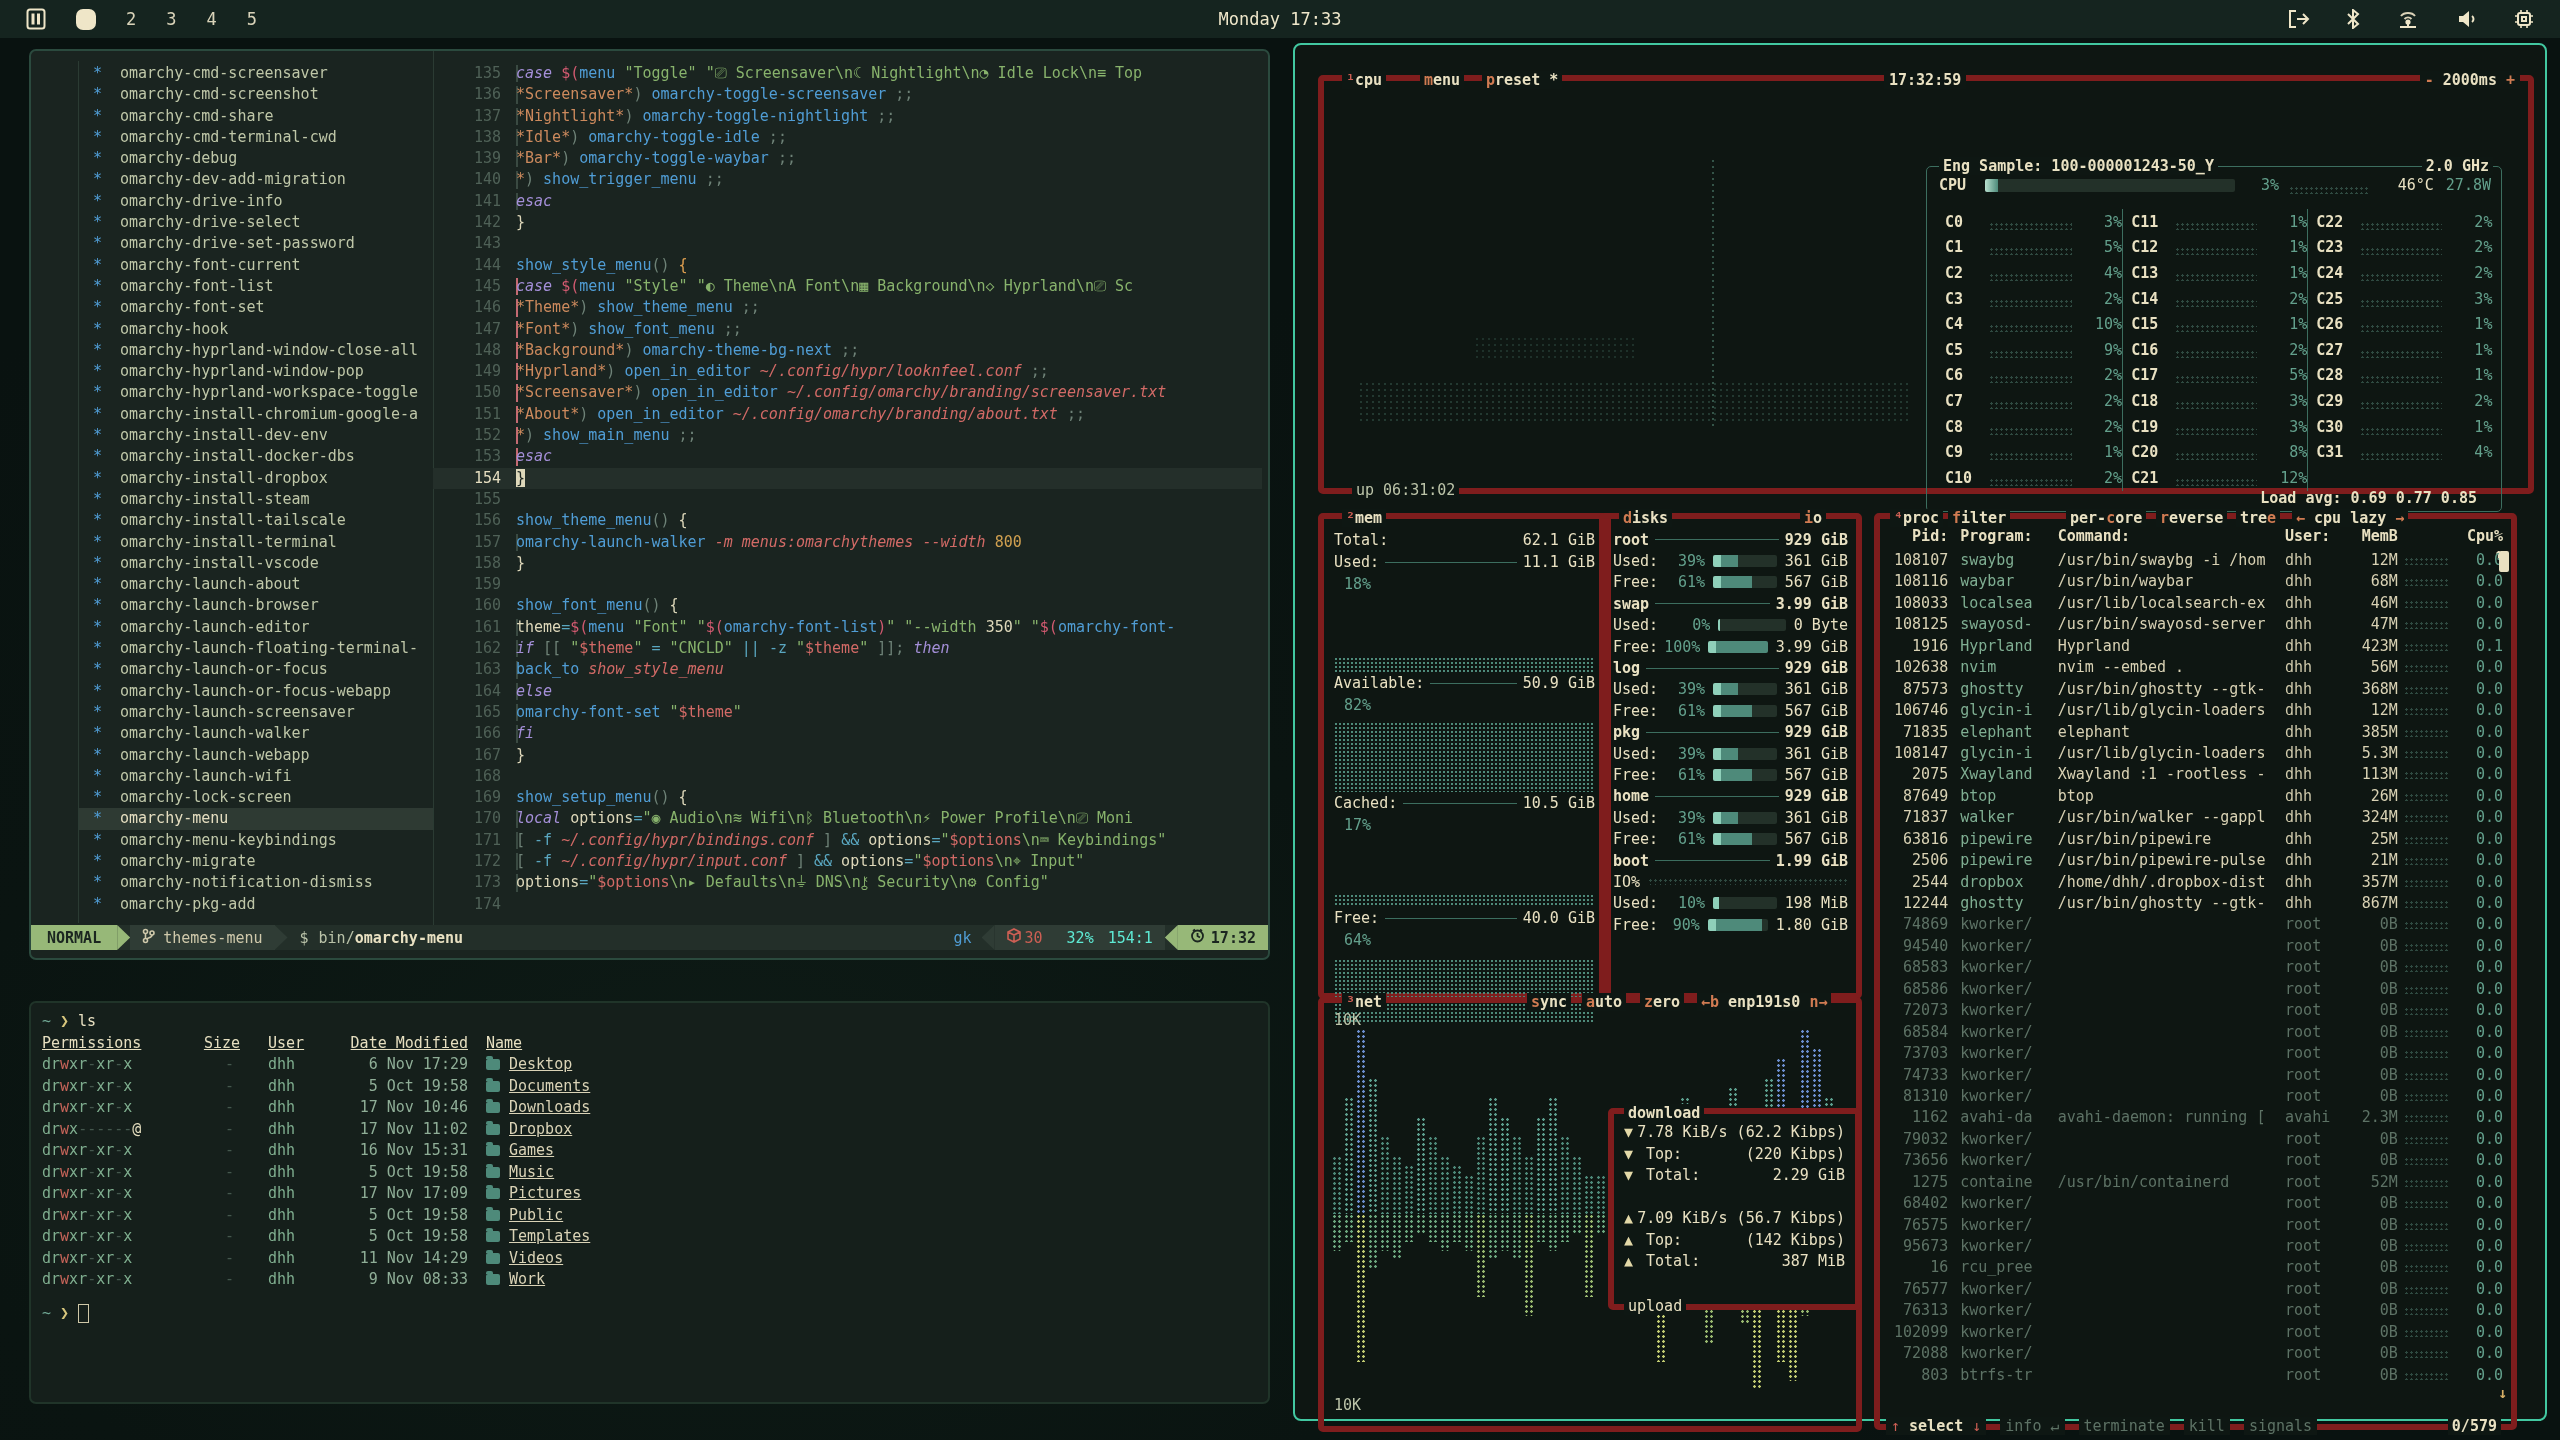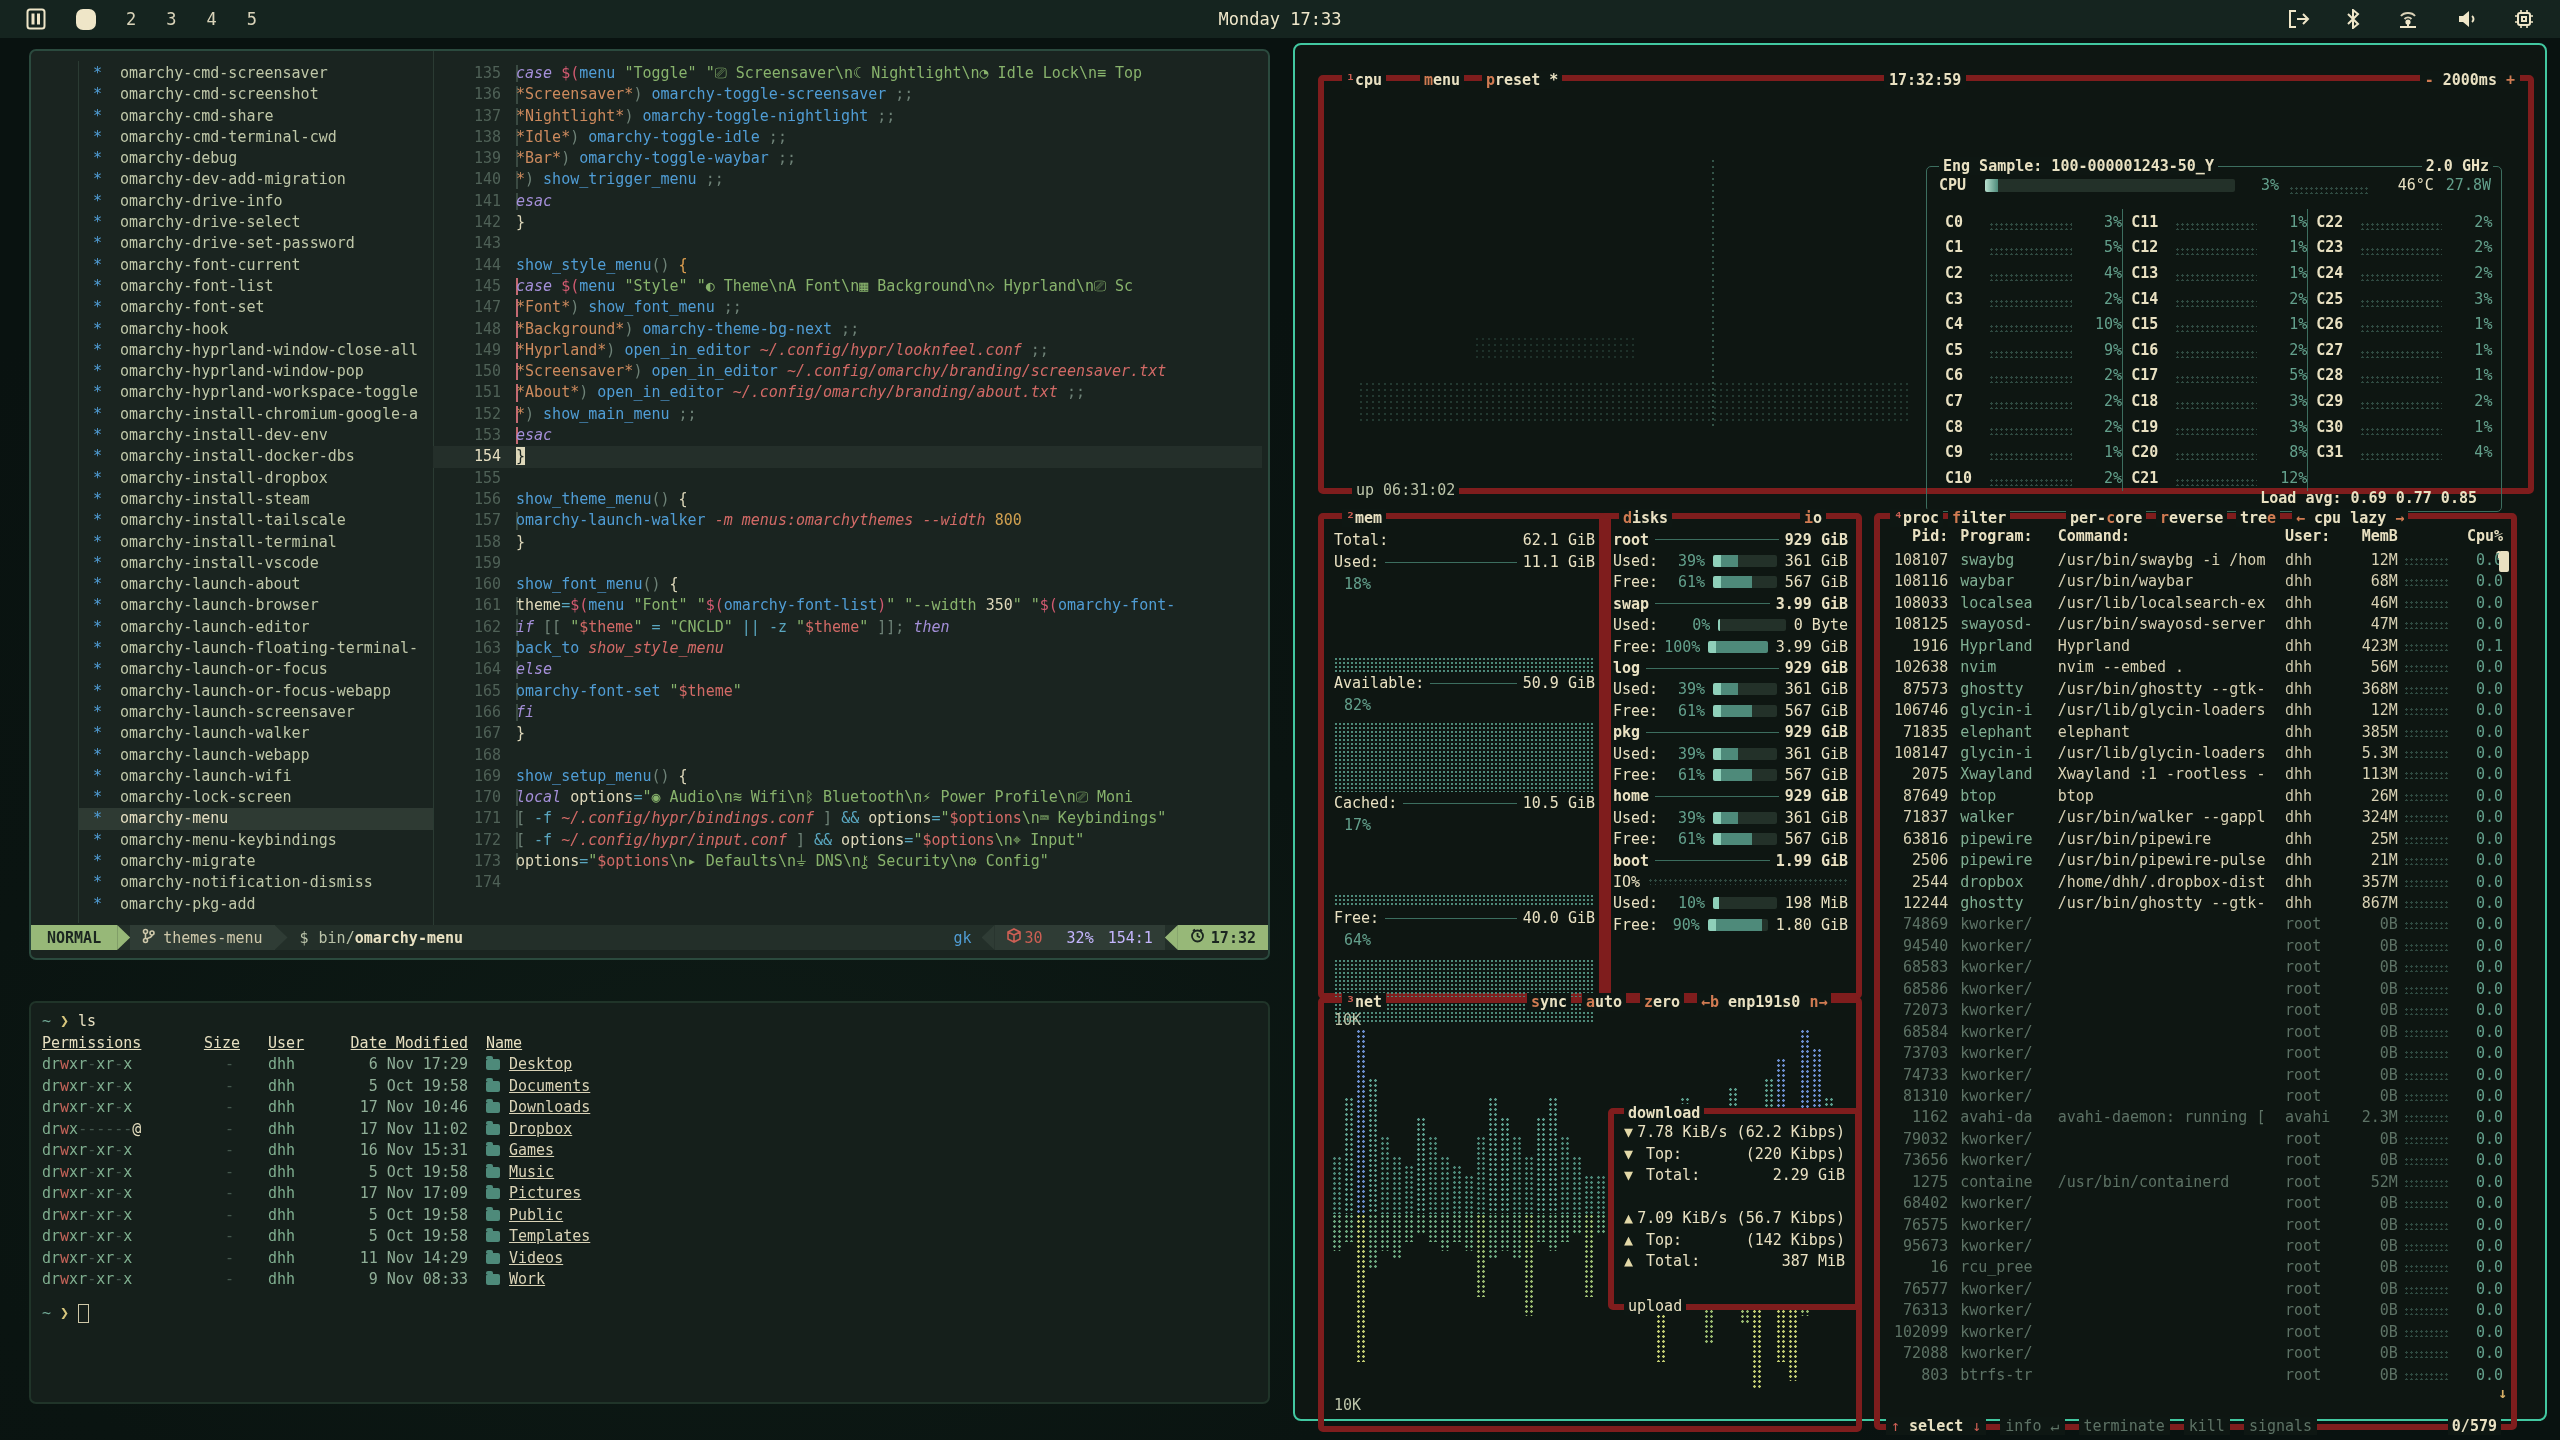--- a/index.html
+++ b/index.html
@@ -48,21 +48,21 @@
   #seg-mode{background:#97b878;color:#1b2620;font-weight:bold;padding:0 16px;}
   .arr-r{width:13px;background:#97b878;clip-path:polygon(0 0,100% 50%,0 100%);}
   #seg-branch{background:#2f3c35;color:#cfc9ab;gap:8px;}
   .arr-r2{width:13px;background:#2f3c35;clip-path:polygon(0 0,100% 50%,0 100%);}
   #seg-path{color:#b9c2a8;gap:10px;}
   #seg-path b{color:#e9e1c2;}
   #st-right{margin-left:auto;display:flex;align-items:stretch;}
   #st-gk{display:flex;align-items:center;color:#509dd5;padding:0 10px;}
   .arr-l{width:13px;background:#2f3c35;clip-path:polygon(100% 0,0 50%,100% 100%);}
   #seg-diag{background:#2f3c35;color:#cd5f54;gap:4px;}
-  #seg-pos{background:#2f3c35;color:#c4b5fd;gap:14px;}
+  #seg-pos{background:#2f3c35;color:#5eead4;gap:14px;}
   .arr-lg{width:13px;background:#97b878;clip-path:polygon(100% 0,0 50%,100% 100%);}
   #seg-time{background:#97b878;color:#1b2620;font-weight:bold;gap:6px;}
 
   
   #term{left:29px;top:1001px;width:1241px;height:403px;background:#151f1b;border:2px solid #203429;}
   #term-inner{position:absolute;left:11px;top:8px;right:10px;}
   .trow{height:21.5px;line-height:21.5px;white-space:pre;display:grid;grid-template-columns:150px 48px 88px 140px auto;}
   .trow.hdr span{text-decoration:underline;color:#e6dfc0;}
   .t-perm .pg{color:#7fae8f}.t-perm .pw{color:#c9655a}.t-perm .pd{color:#45584e}.t-perm .pa{color:#e6dfc0}
   .t-size{text-align:right;color:#45584e;padding-right:6px;}
@@ -443,20 +443,25 @@
           <span class="ctext"></span>
         </div>
         <div class="crow">
           <span class="ln">144</span>
           <span class="ctext"><span class="tk-f">show_style_menu</span><span class="tk-u">()</span><span class="tk-t"> </span><span class="tk-b">{</span></span>
         </div>
         <div class="crow">
           <i class="guide p"></i>
           <span class="ln">145</span>
           <span class="ctext"><span class="tk-t">  </span><span class="tk-k">case</span><span class="tk-t"> </span><span class="tk-d">$(</span><span class="tk-f">menu</span><span class="tk-t"> </span><span class="tk-s">"Style"</span><span class="tk-t"> </span><span class="tk-s">"◐  Theme\nA  Font\n▦  Background\n◇  Hyprland\n⎚  Sc</span></span>
+        </div>
+        <div class="crow">
+          <i class="guide p"></i>
+          <span class="ln">146</span>
+          <span class="ctext"><span class="tk-t">  </span><span class="tk-p">*Theme*</span><span class="tk-u">)</span><span class="tk-t"> </span><span class="tk-f">show_theme_menu</span><span class="tk-u"> ;;</span></span>
         </div>
         <div class="crow">
           <i class="guide p"></i>
           <span class="ln">147</span>
           <span class="ctext"><span class="tk-t">  </span><span class="tk-p">*Font*</span><span class="tk-u">)</span><span class="tk-t"> </span><span class="tk-f">show_font_menu</span><span class="tk-u"> ;;</span></span>
         </div>
         <div class="crow">
           <i class="guide p"></i>
           <span class="ln">148</span>
           <span class="ctext"><span class="tk-t">  </span><span class="tk-p">*Background*</span><span class="tk-u">)</span><span class="tk-t"> </span><span class="tk-f">omarchy-theme-bg-next</span><span class="tk-u"> ;;</span></span>

